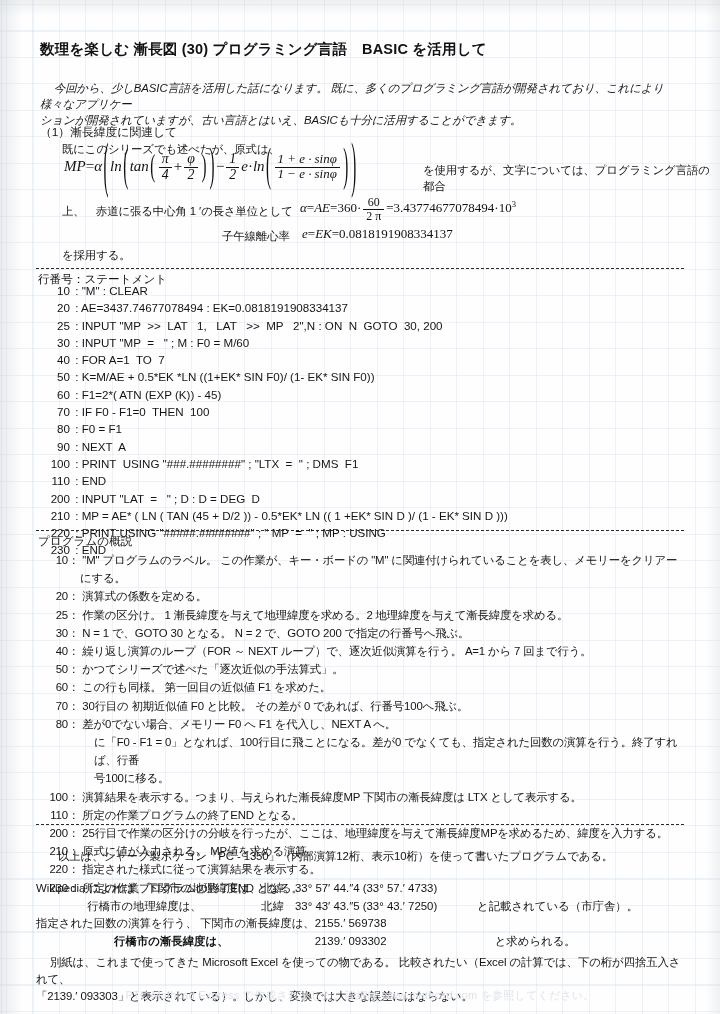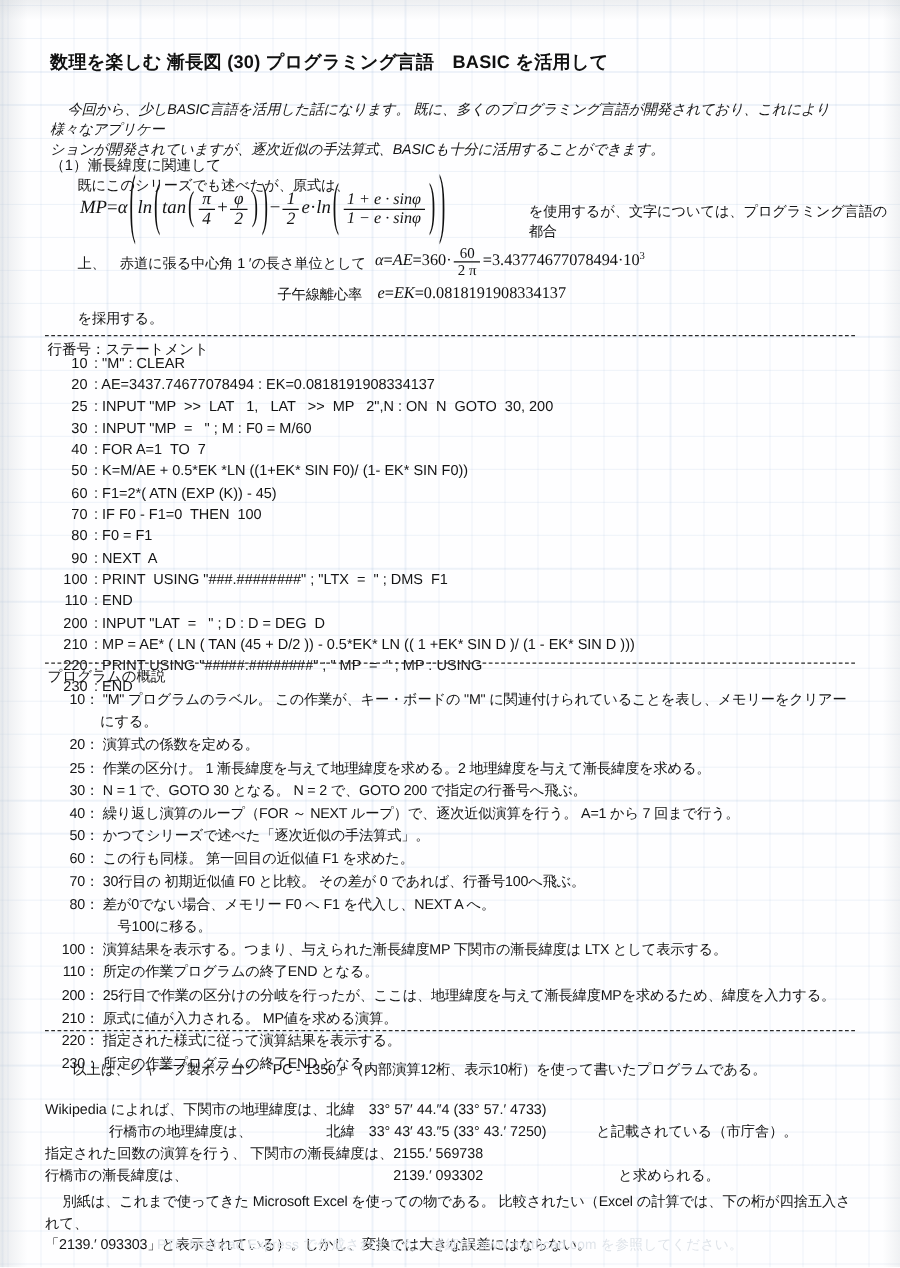--- a/index.html
+++ b/index.html
@@ -197,21 +197,21 @@
 </head>
 <body>
 
 <div id="page">
   <div class="content">
 
     <div class="doc-title">数理を楽しむ  漸長図 (30) プログラミング言語　BASIC を活用して</div>
 
     <div class="para" style="left:40px; top:80px; width:644px;font-style:italic;">
       <div class="indent1">今回から、少しBASIC言語を活用した話になります。 既に、多くのプログラミング言語が開発されており、これにより様々なアプリケー</div>
-      <div>ションが開発されていますが、逐次近似の手法算式、BASICも十分に活用することができます。</div>
+      <div>ションが開発されていますが、古い言語とはいえ、BASICも十分に活用することができます。</div>
     </div>
 
     <div class="sect-head" style="left:40px; top:124px;">（1）漸長緯度に関連して</div>
     <div class="para" style="left:62px; top:141px;">既にこのシリーズでも述べたが、原式は、</div>
 
     <div class="math" style="left:64px; top:152px; font-size:15px;">
       <span>MP</span><span style="font-style:normal;">=</span><span>α</span><span class="paren bigger">(</span><span>ln</span><span class="paren big">(</span><span>tan</span><span class="paren">(</span><span class="frac"><span class="num">π</span><span class="den">4</span></span><span style="font-style:normal;">+</span><span class="frac"><span class="num">φ</span><span class="den">2</span></span><span class="paren">)</span><span class="paren big">)</span><span style="font-style:normal;">−</span><span class="frac"><span class="num">1</span><span class="den">2</span></span><span>e</span><span style="font-style:normal;">·</span><span>ln</span><span class="paren big">(</span><span class="frac" style="font-size:0.86em;"><span class="num">1 + e · sinφ</span><span class="den">1 − e · sinφ</span></span><span class="paren big">)</span><span class="paren bigger">)</span>
     </div>
 
     <div class="para" style="left:423px; top:162px;">を使用するが、文字については、プログラミング言語の都合</div>
@@ -240,20 +240,21 @@
     <div class="exp-list" id="exp-list">
         <span class="erow"><span class="eln">10</span><span>： "M" プログラムのラベル。 この作業が、キー・ボードの "M" に関連付けられていることを表し、メモリーをクリアーにする。</span></span>
         <span class="erow"><span class="eln">20</span><span>： 演算式の係数を定める。</span></span>
         <span class="erow"><span class="eln">25</span><span>： 作業の区分け。 1 漸長緯度を与えて地理緯度を求める。2 地理緯度を与えて漸長緯度を求める。</span></span>
         <span class="erow"><span class="eln">30</span><span>： N = 1 で、GOTO  30 となる。 N = 2 で、GOTO 200 で指定の行番号へ飛ぶ。</span></span>
         <span class="erow"><span class="eln">40</span><span>： 繰り返し演算のループ（FOR ～ NEXT ループ）で、逐次近似演算を行う。 A=1 から 7 回まで行う。</span></span>
         <span class="erow"><span class="eln">50</span><span>： かつてシリーズで述べた「逐次近似の手法算式」。</span></span>
         <span class="erow"><span class="eln">60</span><span>： この行も同様。 第一回目の近似値 F1 を求めた。</span></span>
         <span class="erow"><span class="eln">70</span><span>： 30行目の 初期近似値 F0 と比較。 その差が 0 であれば、行番号100へ飛ぶ。</span></span>
         <span class="erow"><span class="eln">80</span><span>： 差が0でない場合、メモリー F0 へ F1 を代入し、NEXT A へ。</span></span>
+        <span class="cont">に「F0 - F1 = 0」となれば、100行目に飛ことになる。差が0 でなくても、指定された回数の演算を行う。終了すれば、行番</span>
         <span class="cont">号100に移る。</span>
         <span class="erow"><span class="eln">100</span><span>： 演算結果を表示する。つまり、与えられた漸長緯度MP 下関市の漸長緯度は LTX として表示する。</span></span>
         <span class="erow"><span class="eln">110</span><span>： 所定の作業プログラムの終了END となる。</span></span>
         <span class="erow"><span class="eln">200</span><span>： 25行目で作業の区分けの分岐を行ったが、ここは、地理緯度を与えて漸長緯度MPを求めるため、緯度を入力する。</span></span>
         <span class="erow"><span class="eln">210</span><span>： 原式に値が入力される。 MP値を求める演算。</span></span>
         <span class="erow"><span class="eln">220</span><span>： 指定された様式に従って演算結果を表示する。</span></span>
         <span class="erow"><span class="eln">230</span><span>： 所定の作業プログラムの終了END となる。</span></span>
       </div>
 
     <div class="rule" style="top:824px;"></div>
@@ -278,21 +279,21 @@
     </table>
 
     <table class="coordtable" style="left:36px; top:915px;">
       <tbody>
         <tr>
           <td class="c-label" style="width:230px;">指定された回数の演算を行う、  下関市の漸長緯度は、</td>
           <td class="c-val" style="width:180px;">2155.′ 569738</td>
           <td class="c-note"></td>
         </tr>
         <tr>
-          <td class="c-label" style="width:230px; text-align:left; padding-right:8px;">行橋市の漸長緯度は、</td>
+          <td class="c-label" style="width:230px; text-align:center; padding-right:8px;font-weight:bold;">行橋市の漸長緯度は、</td>
           <td class="c-val" style="width:180px;">2139.′ 093302</td>
           <td class="c-note">と求められる。</td>
         </tr>
       </tbody>
     </table>
 
     <div class="bottom-para" style="left:36px; top:954px; width:652px;">
       <div class="indent1">別紙は、これまで使ってきた Microsoft Excel を使っての物である。 比較されたい（Excel の計算では、下の桁が四捨五入されて、</div>
       <div>「2139.′ 093303」と表示されている）。しかし、変換では大きな誤差にはならない。</div>
     </div>

